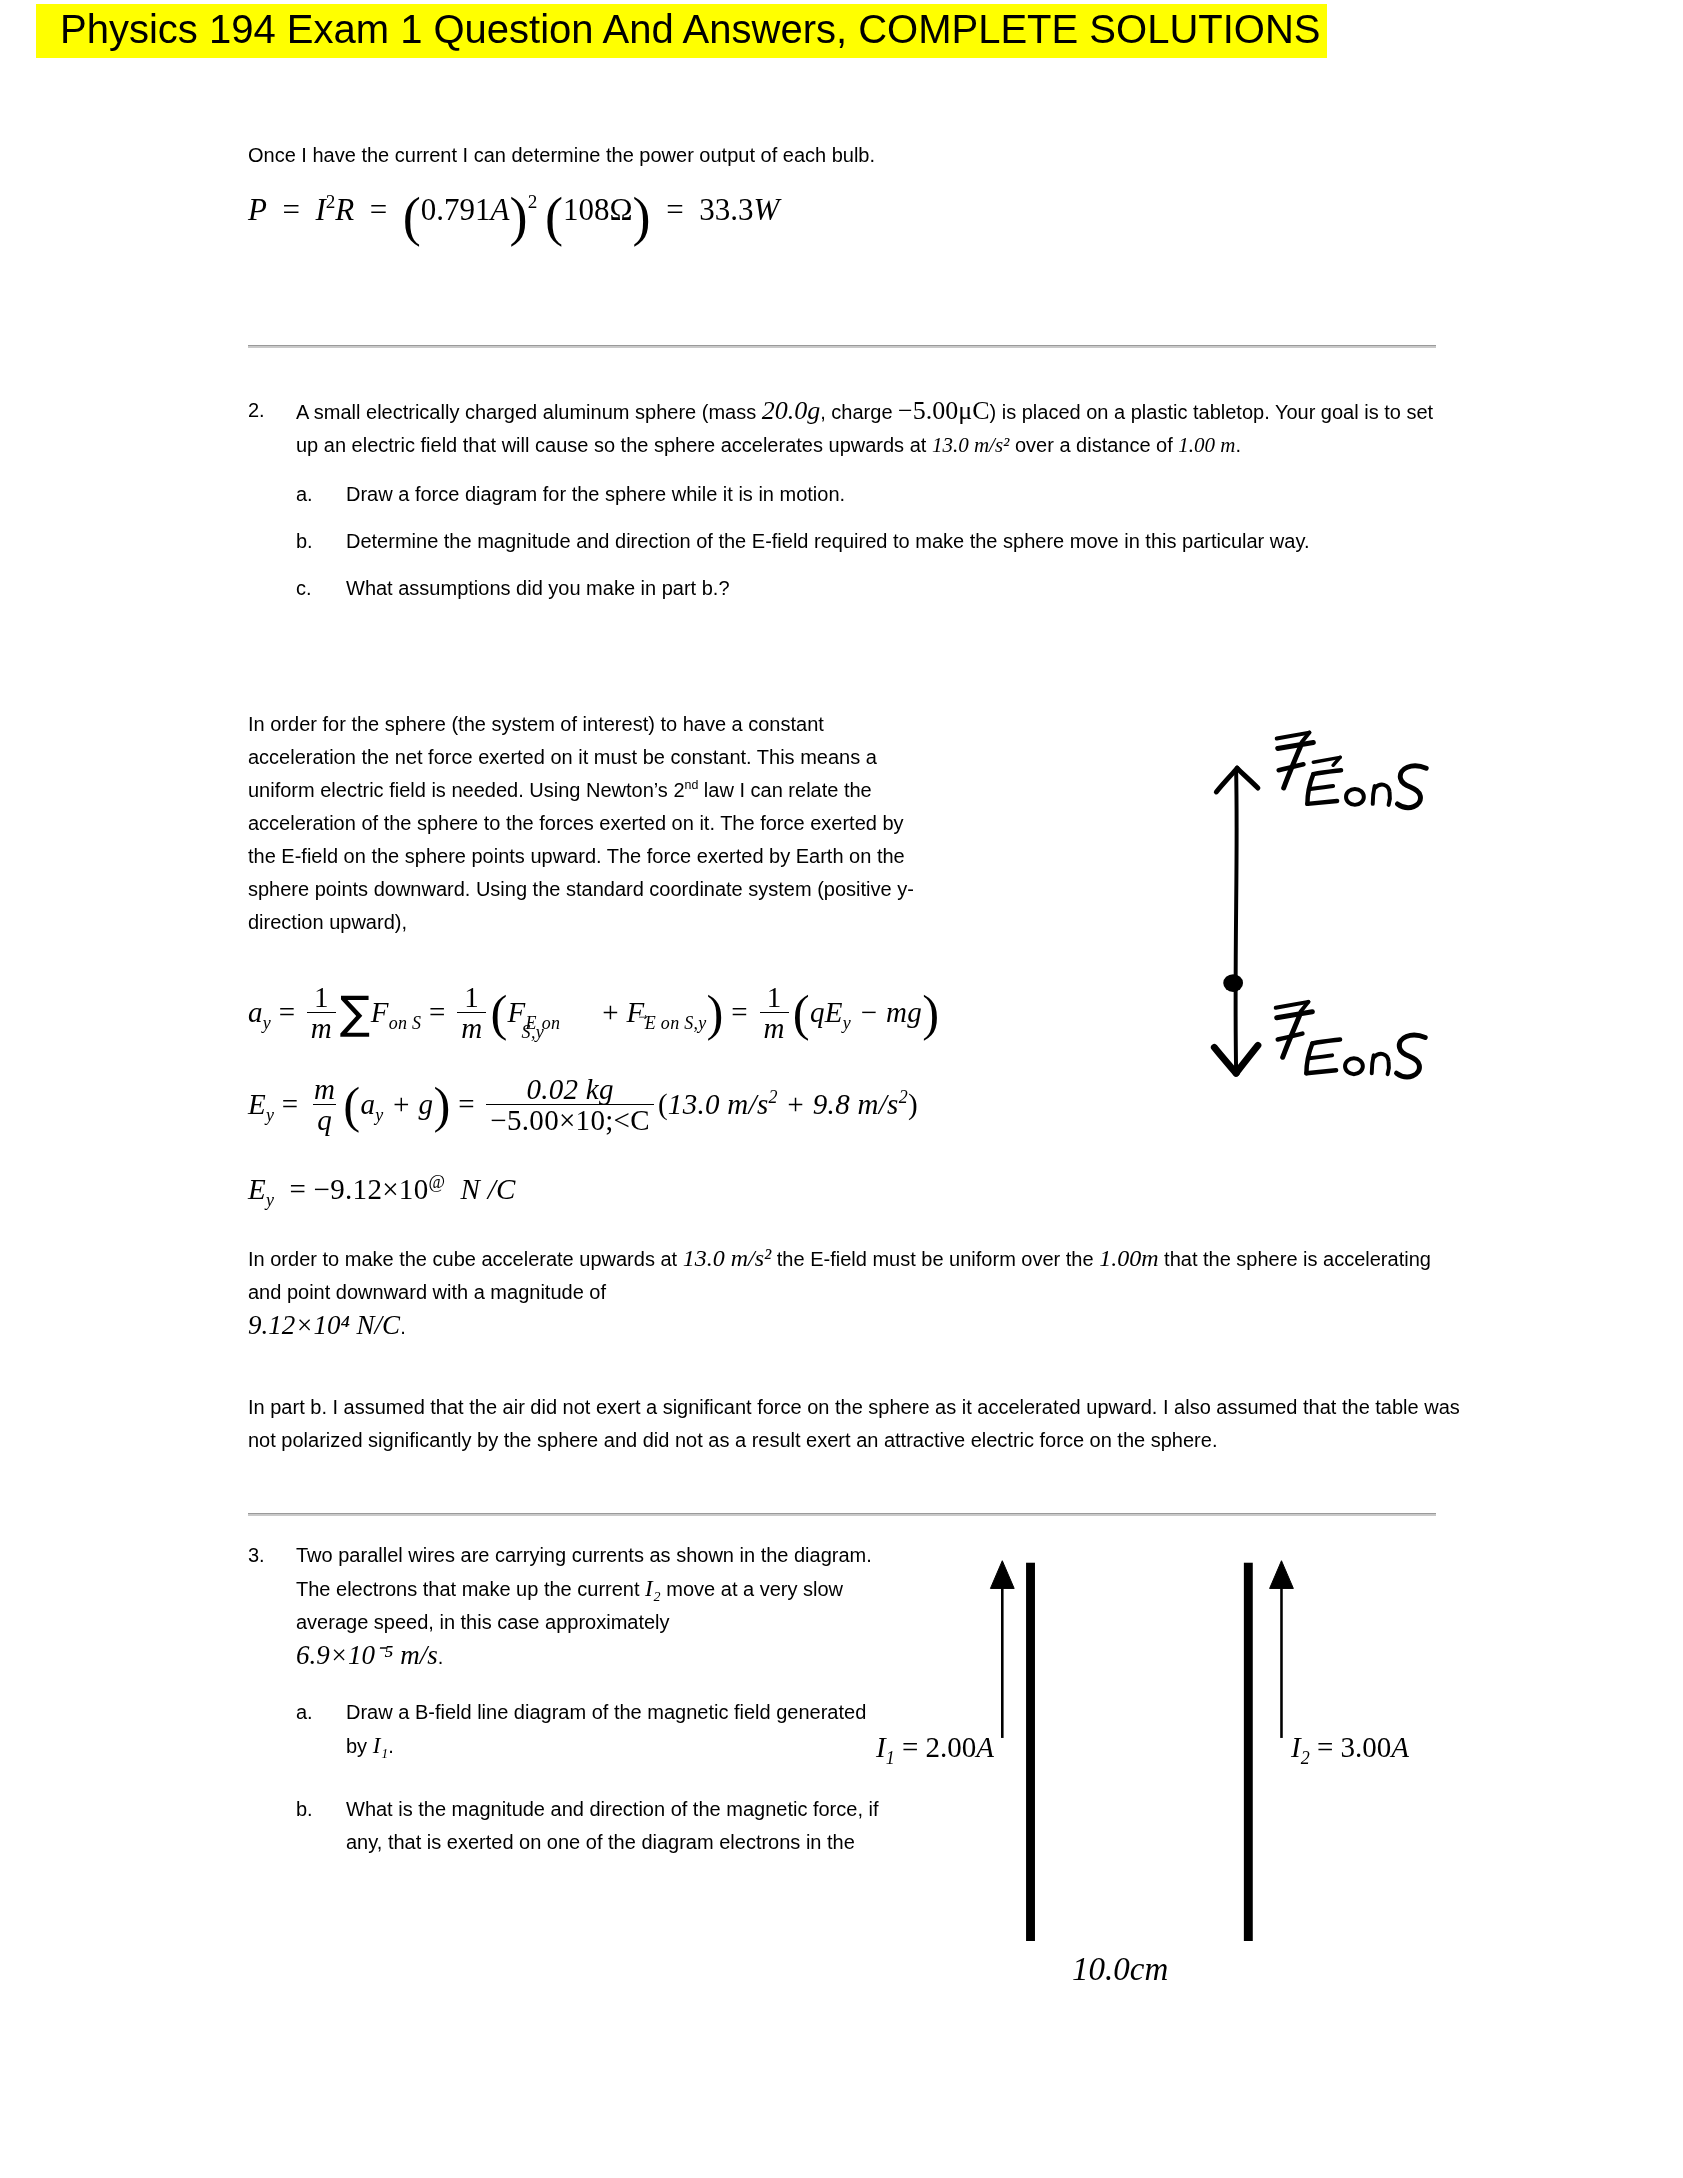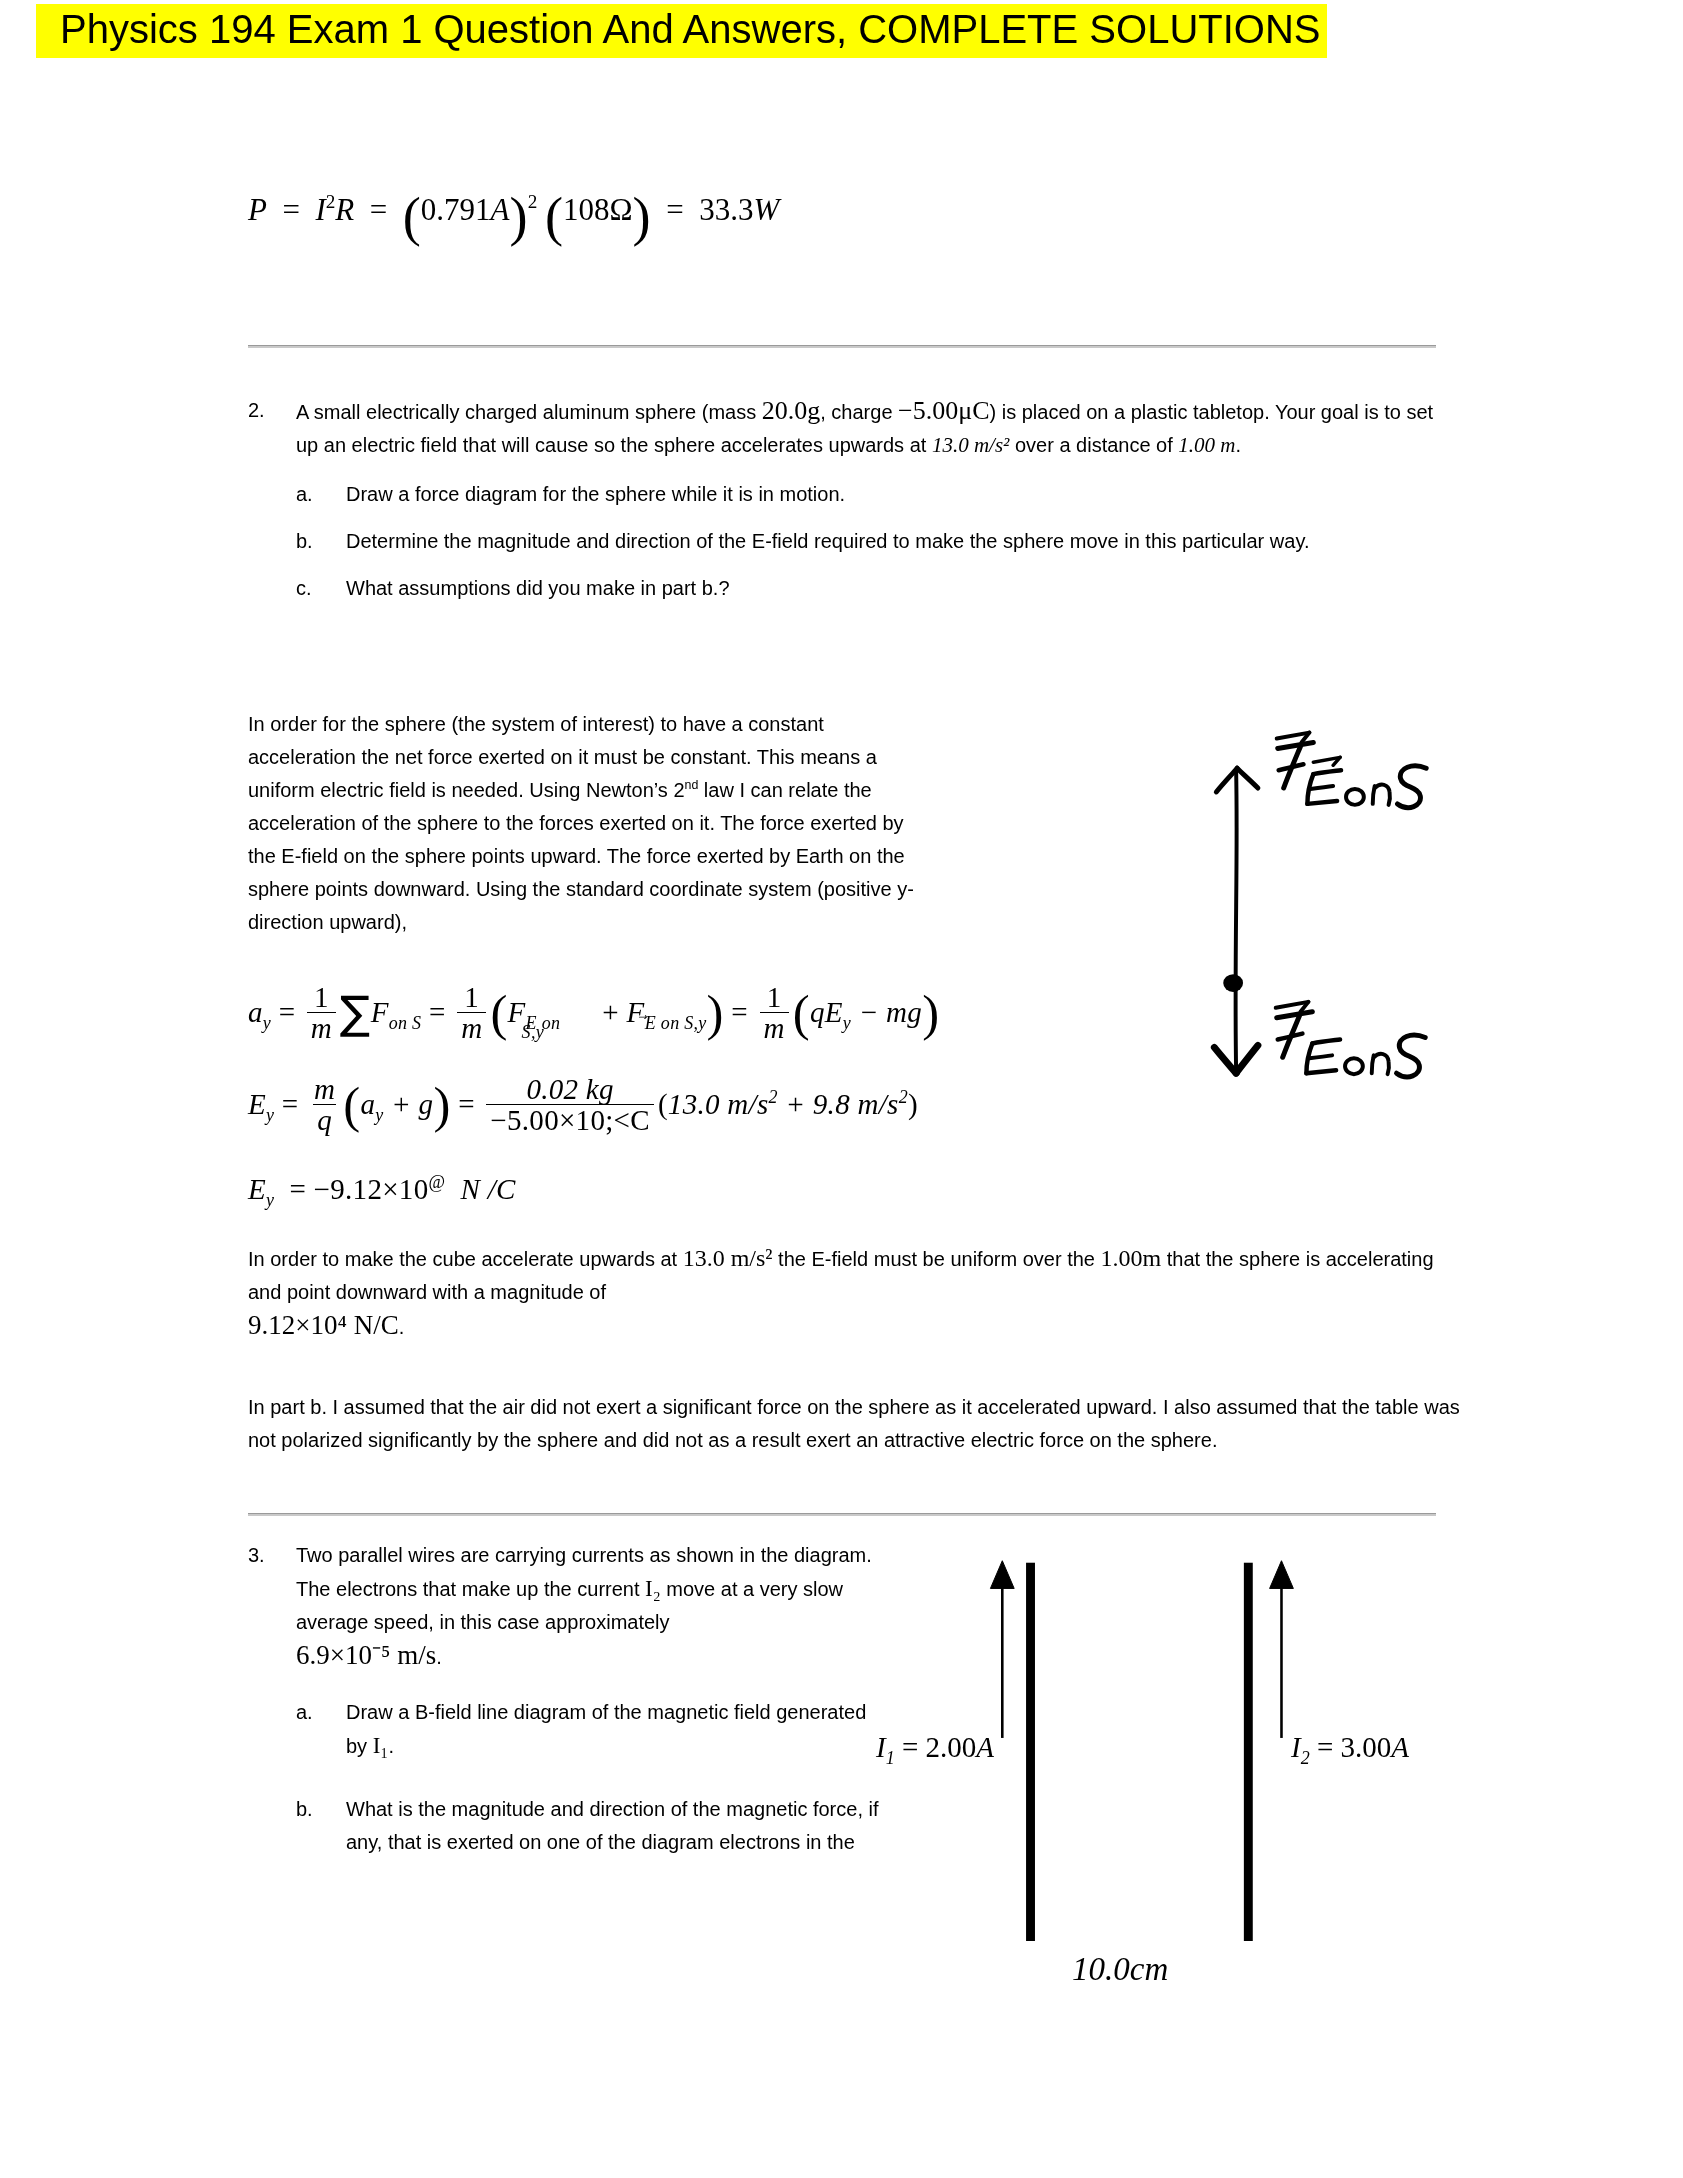--- a/index.html
+++ b/index.html
@@ -55,21 +55,21 @@
     font-size: 20px;
     line-height: 33px;
     font-family: "Liberation Sans", sans-serif;
     color: #000;
   }
 
   
   .mi { font-family: "Liberation Serif", serif; font-style: italic; }
   .mn { font-family: "Liberation Serif", serif; font-style: normal; }
   .mbig { font-family: "Liberation Serif", serif; font-style: normal; font-size: 26px; }
-  .mbigi { font-family: "Liberation Serif", serif; font-size: 26px; }
+  .mbigi { font-family: "Liberation Serif", serif; font-style: italic; font-size: 26px; }
   sup.sp { font-size: 0.62em; vertical-align: super; line-height: 0; }
   sub.sb { font-size: 0.62em; vertical-align: sub; line-height: 0; }
 
   
   .hr {
     position: absolute;
     left: 248px;
     width: 1188px;
     height: 3px;
     background: linear-gradient(to bottom, #9a9a9a 0%, #9a9a9a 50%, #c9c9c9 50%, #c9c9c9 100%);
@@ -166,20 +166,23 @@
 </style>
 </head>
 <body>
 
 <div class="page">
 
   <div class="title-banner">
     <div class="title-text">Physics 194 Exam 1 Question And Answers, COMPLETE SOLUTIONS</div>
   </div>
 
+  <div class="col" style="top:139px;">
+    <p class="body-text">Once I have the current I can determine the power output of each bulb.</p>
+  </div>
 
   <div class="eq-block" style="left:248px; top:186px; font-size:31px;">
     <span class="mi">P</span>
     <span class="mn">&nbsp;=&nbsp;</span>
     <span class="mi">I</span><sup class="sp mn">2</sup><span class="mi">R</span>
     <span class="mn">&nbsp;=&nbsp;</span>
     <span class="bigparen">(</span><span class="mn">0.791</span><span class="mi">A</span><span class="bigparen">)</span><sup class="sp mn">2</sup>
     <span class="bigparen">(</span><span class="mn">108Ω</span><span class="bigparen">)</span>
     <span class="mn">&nbsp;=&nbsp;</span>
     <span class="mn">33.3</span><span class="mi">W</span>

